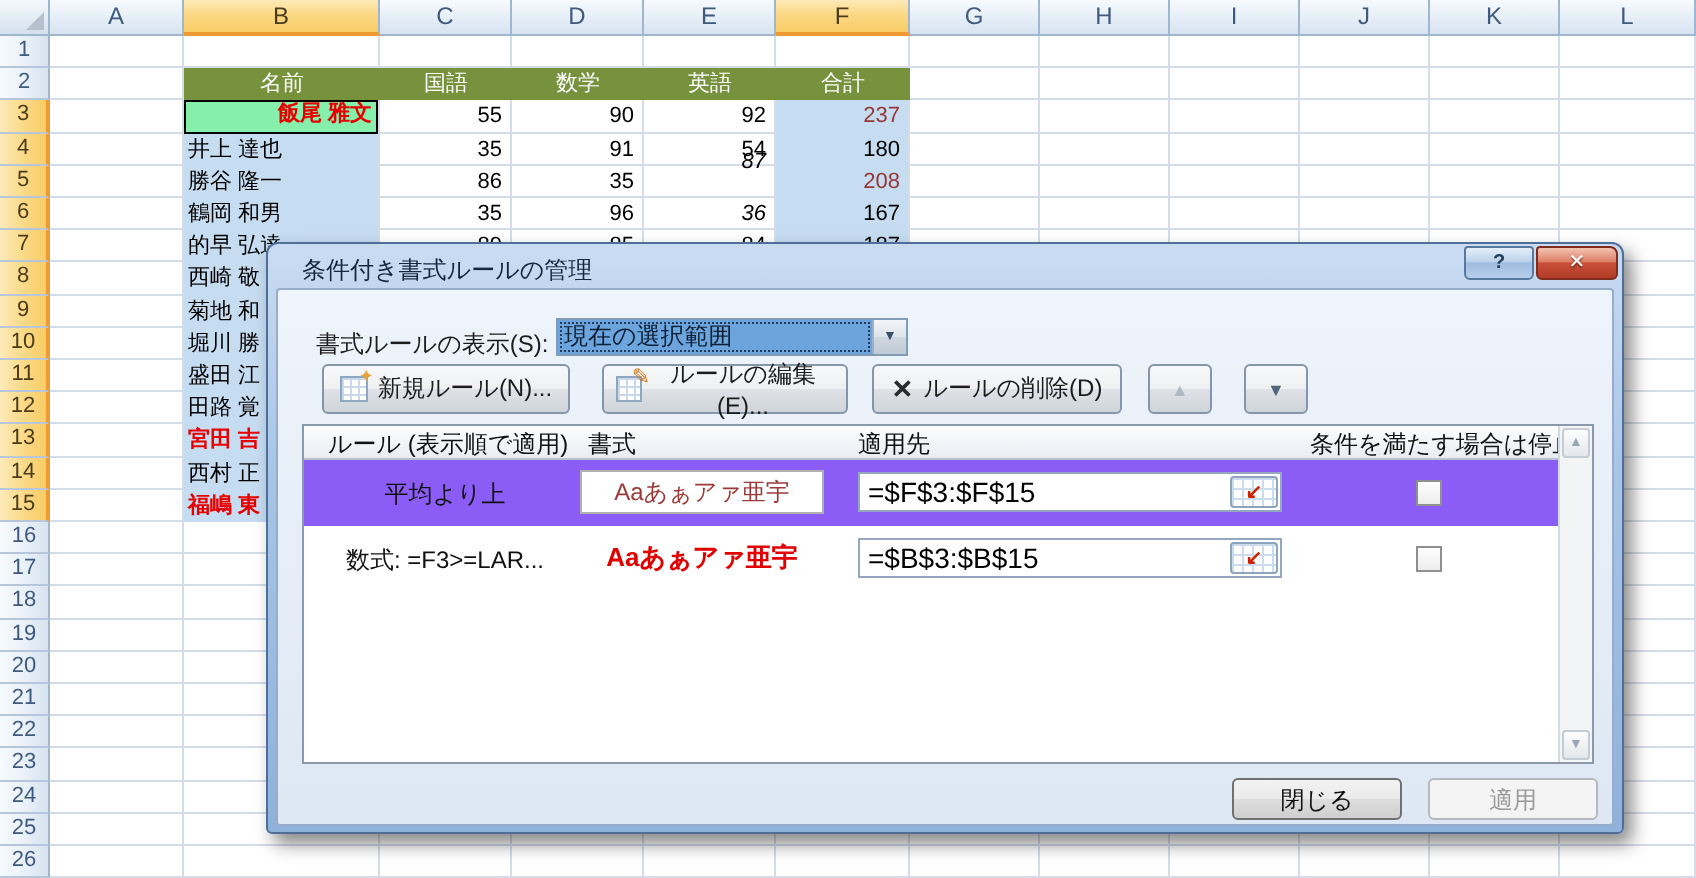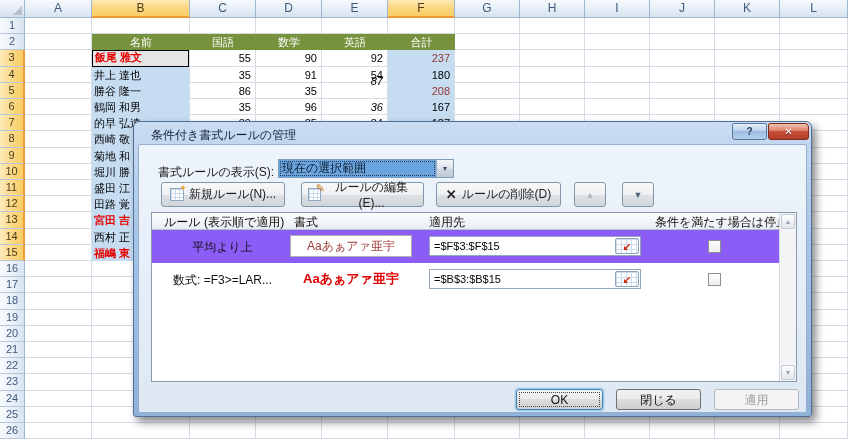--- a/index.html
+++ b/index.html
@@ -26,21 +26,21 @@
           border-right:2px solid #ef9b31;color:#4a3b1a;}
   .vline{position:absolute;width:1px;background:#d4dce8;}
   .hline{position:absolute;height:1px;background:#d4dce8;}
   .cell{position:absolute;font-size:11px;line-height:16px;height:17px;overflow:hidden;
         white-space:nowrap;color:#000;padding:0 2px;background:transparent;}
   .cell.num{text-align:right;padding-right:4px;}
   .cell.green{background:#76923D;color:#fff;text-align:center;font-size:11px;}
   .cell.bluebg{background:#c6dcf1;}
   .cell.redname{color:#e60000;font-weight:bold;}
   .cell.darkred{color:#953735;}
-  .cell.active{background:#e5e5e5;border:1.5px solid #000;line-height:13px;z-index:2;}
+  .cell.active{background:#86efac;border:1.5px solid #000;line-height:13px;z-index:2;text-align:right;}
 
   
   .dialog{position:absolute;left:133px;top:121px;width:679px;height:296px;z-index:10;
           background:linear-gradient(180deg,#c9dcf2,#a7c4e6 40%,#8fb2da);
           border:1px solid #4f6f9b;border-radius:6px 6px 3px 3px;
           box-shadow:4px 5px 9px rgba(40,40,40,.55);padding:22px 4px 4px 4px;}
   .titlebar{position:absolute;left:0;top:0;right:0;height:22px;}
   .dialog-title{position:absolute;left:17px;top:5px;font-size:12px;color:#16263f;}
   .tbtn{position:absolute;top:1px;height:17px;border:1px solid #5c4037;border-radius:2px 2px 3px 3px;
         font-size:10px;text-align:center;line-height:15px;cursor:pointer;}
@@ -81,21 +81,21 @@
   .rl-row{position:absolute;left:0;right:17px;height:33px;background:#fff;}
   .rl-row.sel{background:#8b5cf6;}
   .rule-name{position:absolute;left:4px;top:9px;width:133px;text-align:center;font-size:12px;color:#111;
          white-space:nowrap;overflow:hidden;}
   .preview{position:absolute;left:138px;top:5px;width:122px;height:22px;text-align:center;
          font-size:12px;line-height:21px;white-space:nowrap;overflow:hidden;}
   .preview.boxed{background:#fff;border:1px solid #b0b0b0;color:#9c3a38;}
   .preview.boldred{color:#e00000;font-weight:bold;font-size:13px;}
   .applies-wrap{position:absolute;left:277px;top:6px;width:212px;height:20px;}
   .applies{position:absolute;inset:0;width:212px;height:20px;border:1px solid #94a7be;background:#fff;
-         font-family:"Liberation Sans","DejaVu Sans",sans-serif;font-size:11px;padding:1px 28px 1px 4px;color:#000;}
+         font-family:"Liberation Sans","DejaVu Sans",sans-serif;font-size:14px;padding:1px 28px 1px 4px;color:#000;}
   .rangebtn{position:absolute;right:2px;top:2px;width:24px;height:16px;border:1px solid #8da4bc;border-radius:2px;
          background-color:#fdfdfd;cursor:pointer;padding:0;
          background-image:linear-gradient(#cddcec 1px,transparent 1px),linear-gradient(90deg,#cddcec 1px,transparent 1px);
          background-size:5px 5px;color:#cc2200;font-size:10px;font-weight:bold;line-height:13px;}
   .cbx{position:absolute;left:556px;top:10px;width:13px;height:13px;border:1px solid #8e8f8f;
          background:linear-gradient(180deg,#fefefe,#ededed);cursor:pointer;}
   .scroll{position:absolute;right:0;top:0;bottom:0;width:17px;background:#f2f4f6;border-left:1px solid #d5dbe2;}
   .sbtn{position:absolute;left:1px;right:1px;height:15px;border:1px solid #c6ccd4;border-radius:2px;
          background:linear-gradient(180deg,#fdfdfd,#e3e7eb);color:#9aa6b2;font-size:7px;text-align:center;line-height:13px;}
   .sbtn.up{top:1px}.sbtn.down{bottom:1px}
@@ -293,18 +293,17 @@
               </div>
               <div class="cbx"></div>
             </div>
           </div>
         <div class="scroll">
           <span class="sbtn up">▲</span>
           <span class="sbtn down">▼</span>
         </div>
       </div>
 
-      <button class="footbtn focused" style="left:377px;width:87px;">OK</button>
       <button class="footbtn disabled" style="left:575px;width:85px;">適用</button>
       <button class="footbtn" style="left:477px;width:85px;">閉じる</button>
     </div>
   </div>
 </div>
 
 </body></html>

